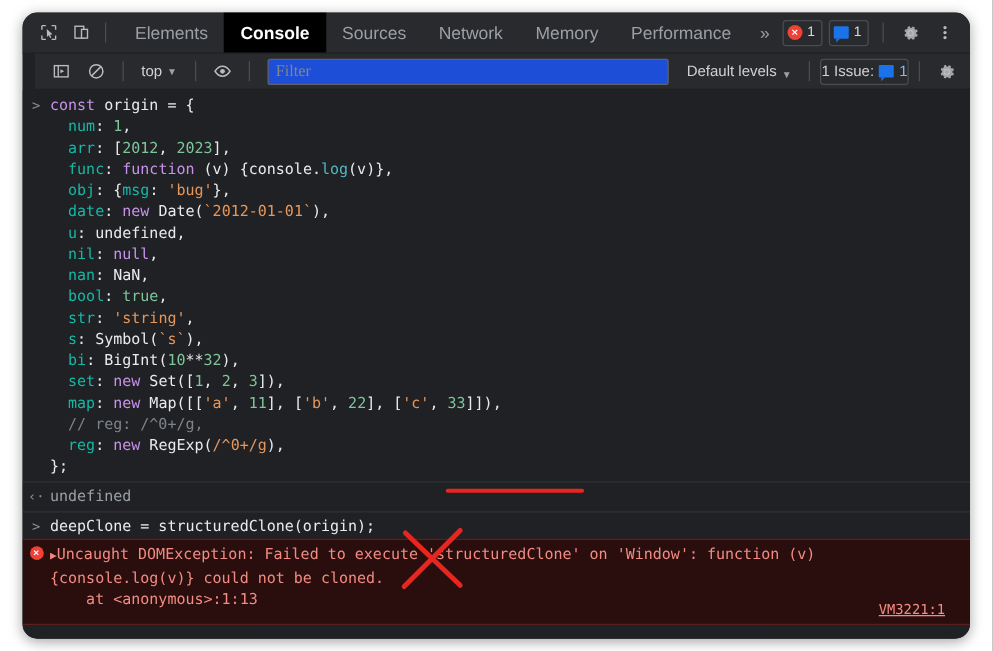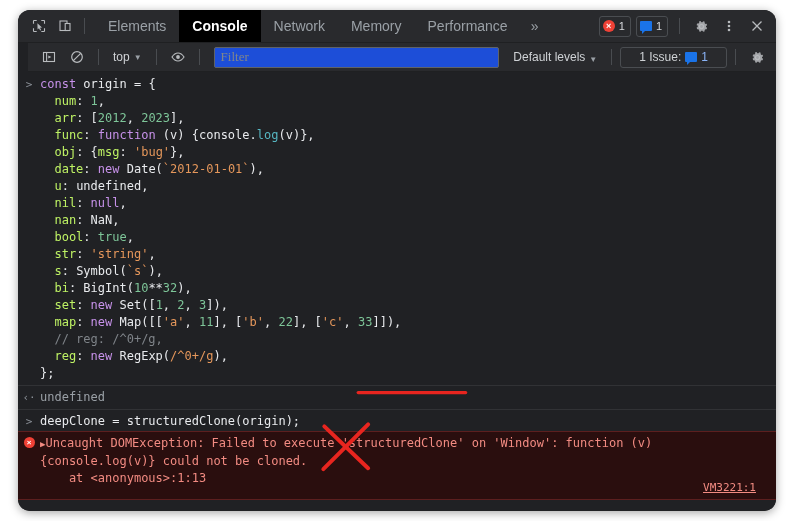--- a/index.html
+++ b/index.html
@@ -124,21 +124,21 @@
   .filter-input::placeholder { color: #80868b; }
   .levels {
     display: flex; align-items: flex-end; gap: 4px;
     font-size: 12px; color: #cfd2d5;
     padding: 2px 6px; border-radius: 3px; cursor: pointer;
     white-space: nowrap;
   }
   .issues-pill {
     display: flex; align-items: center; gap: 4px;
     border: 1px solid #4a4d51; border-radius: 3px;
-    height: 19px; padding: 0 18px; cursor: pointer;
+    height: 19px; padding: 0 0; cursor: pointer;
     font-size: 12px; color: #cfd2d5; white-space: nowrap;
   }
   .issues-pill .bl { color: #8ab4f8; }
 
   
   .console {
     flex: 1 1 auto;
     background: #202124;
     overflow: hidden;
     font-family: "DejaVu Sans Mono", monospace;
@@ -188,21 +188,21 @@
     font-size: 11px;
     padding-right: 20px;
     flex: 0 0 auto;
     cursor: pointer;
     line-height: 17px;
     margin-top: 44px;
   }
 
   
   .kw   { color: #c792ea; }
-  .prop { color: #bef264; }
+  .prop { color: #14b8a6; }
   .num  { color: #7ec699; }
   .str  { color: #e5975b; }
   .fn   { color: #56b6c2; }
   .plain{ color: #e8eaed; }
   .cmt  { color: #7f8489; }
 
   
   .anno { position: absolute; left: 0; top: 0; width: 100%; height: 100%; pointer-events: none; }
 </style>
 </head>
@@ -226,20 +226,23 @@
       </div>
       <div class="vsep"></div>
     </div>
 
     <div class="tabs">
       <div class="tab">
           <span>Elements</span>
         </div>
       <div class="tab active">
           <span>Console</span>
+        </div>
+      <div class="tab">
+          <span>Sources</span>
         </div>
       <div class="tab">
           <span>Network</span>
         </div>
       <div class="tab">
           <span>Memory</span>
         </div>
       <div class="tab">
           <span>Performance</span>
         </div>

